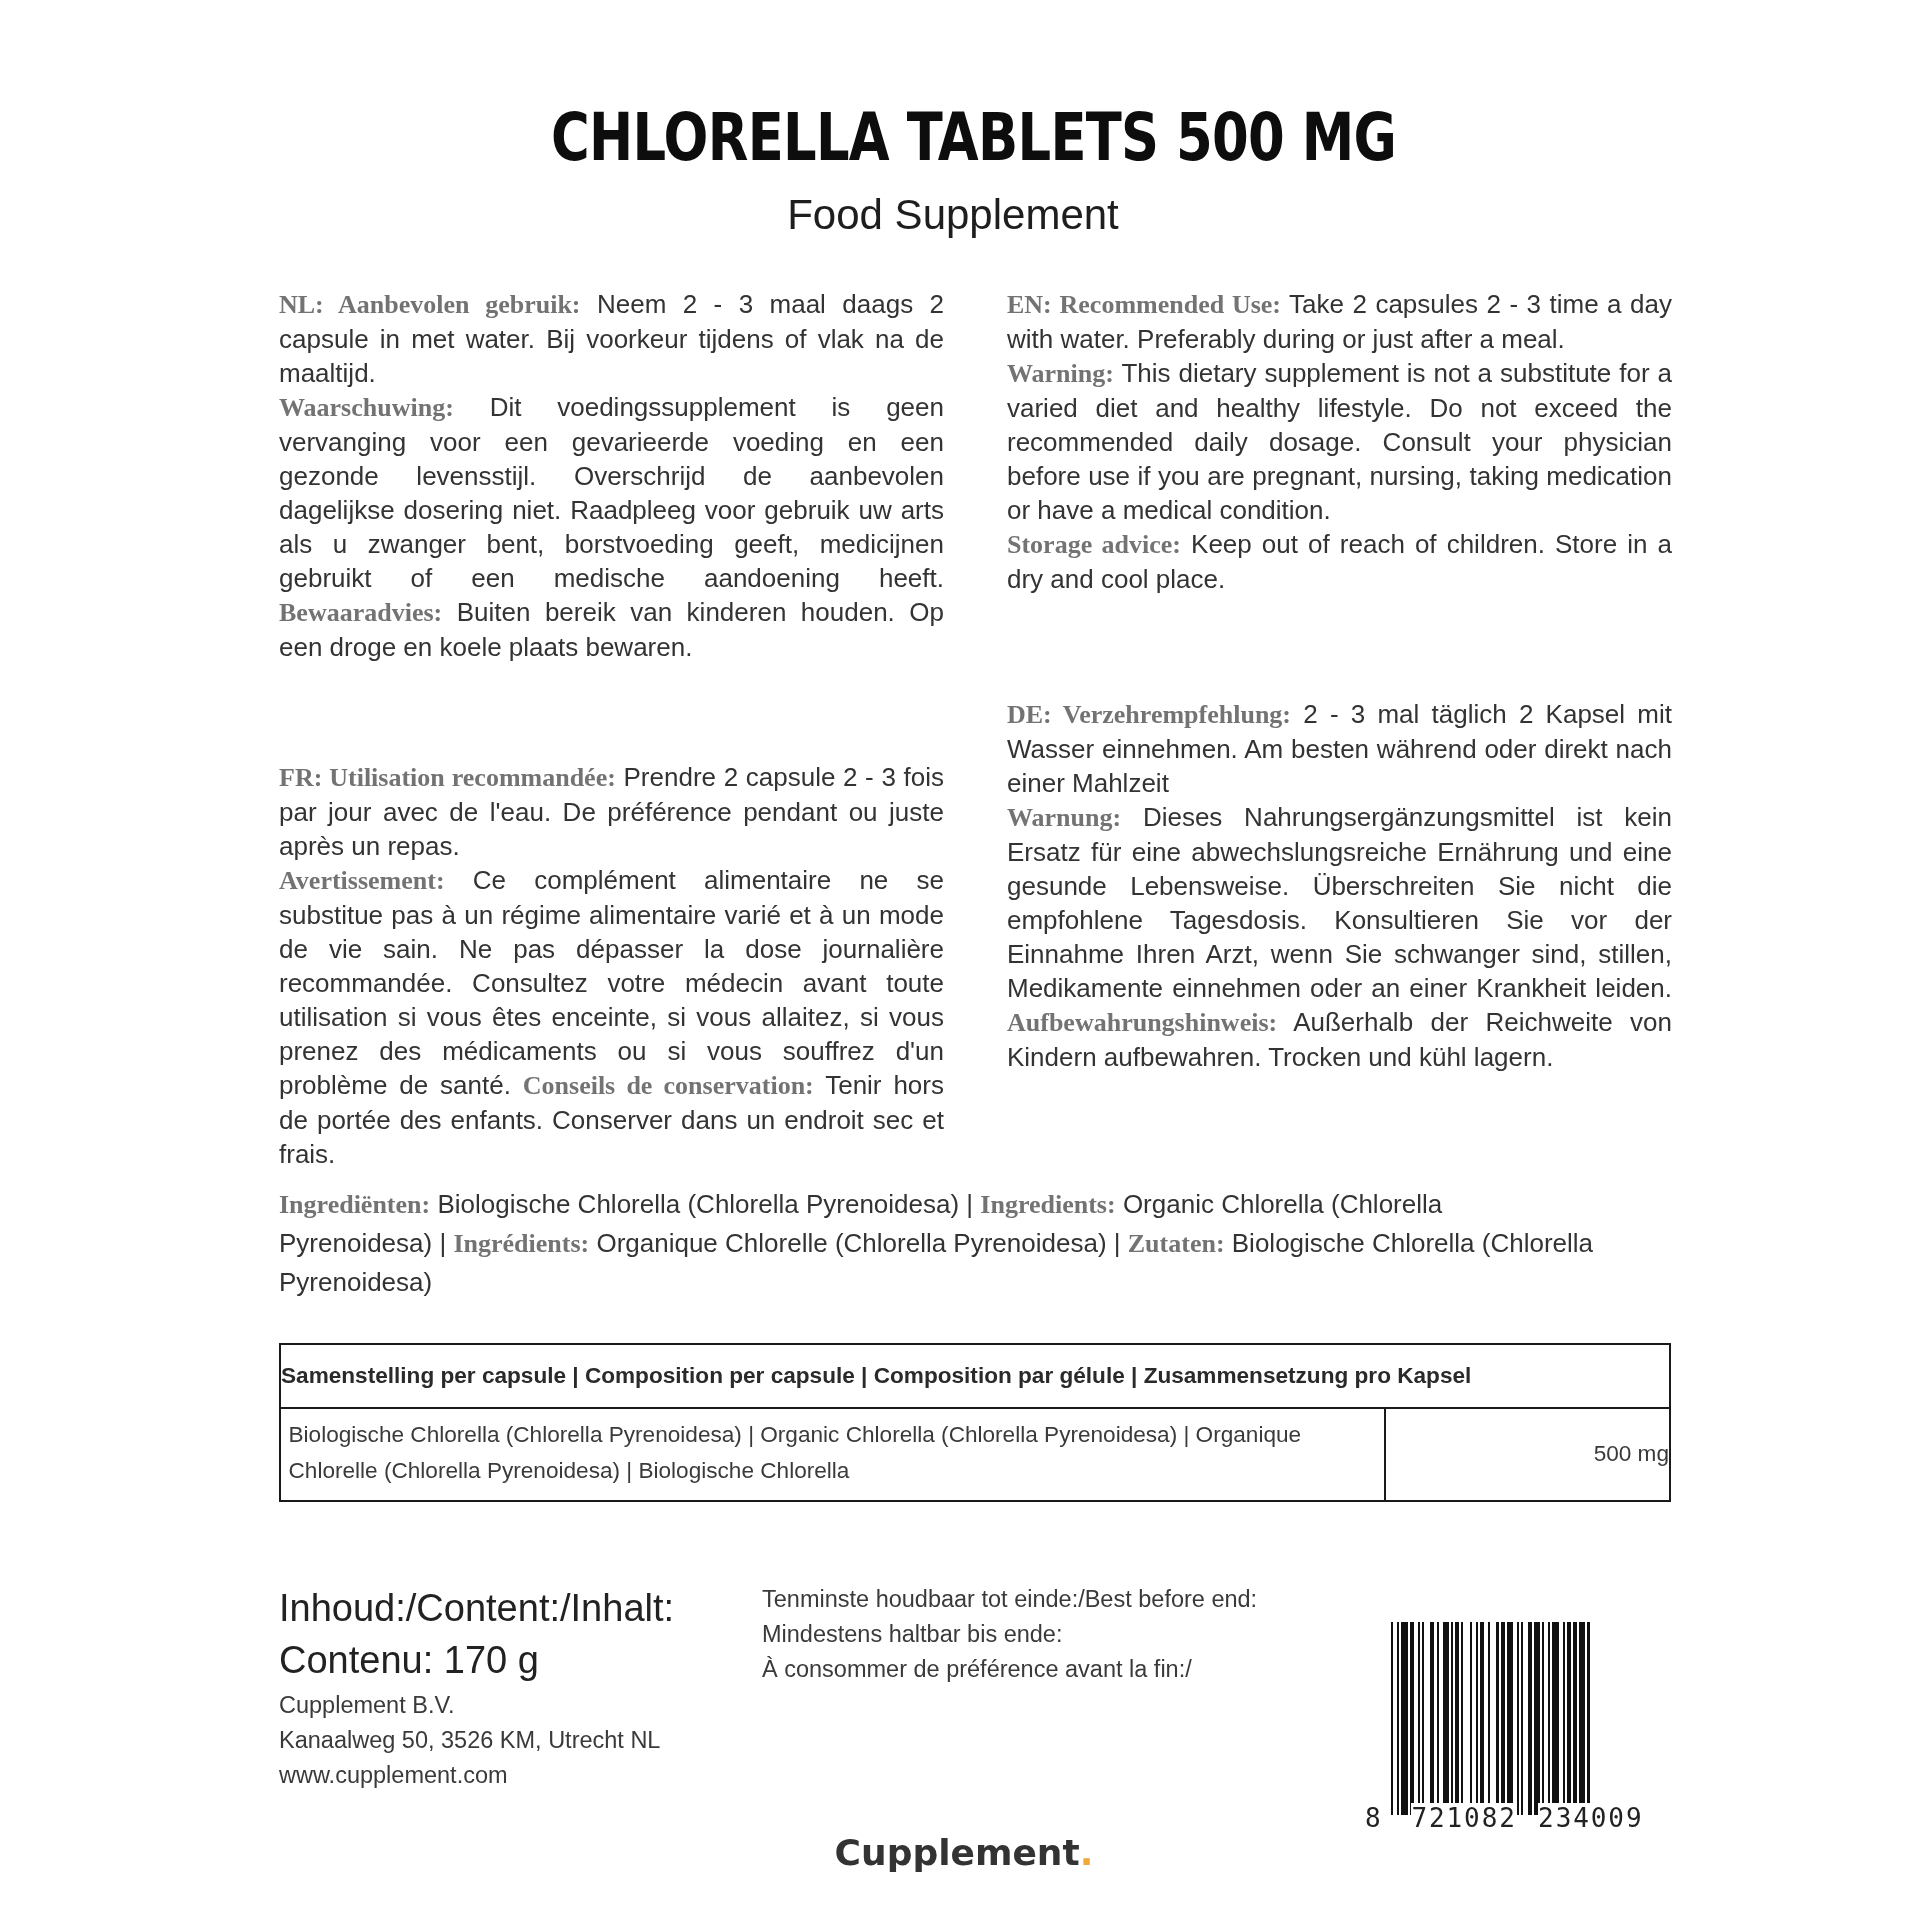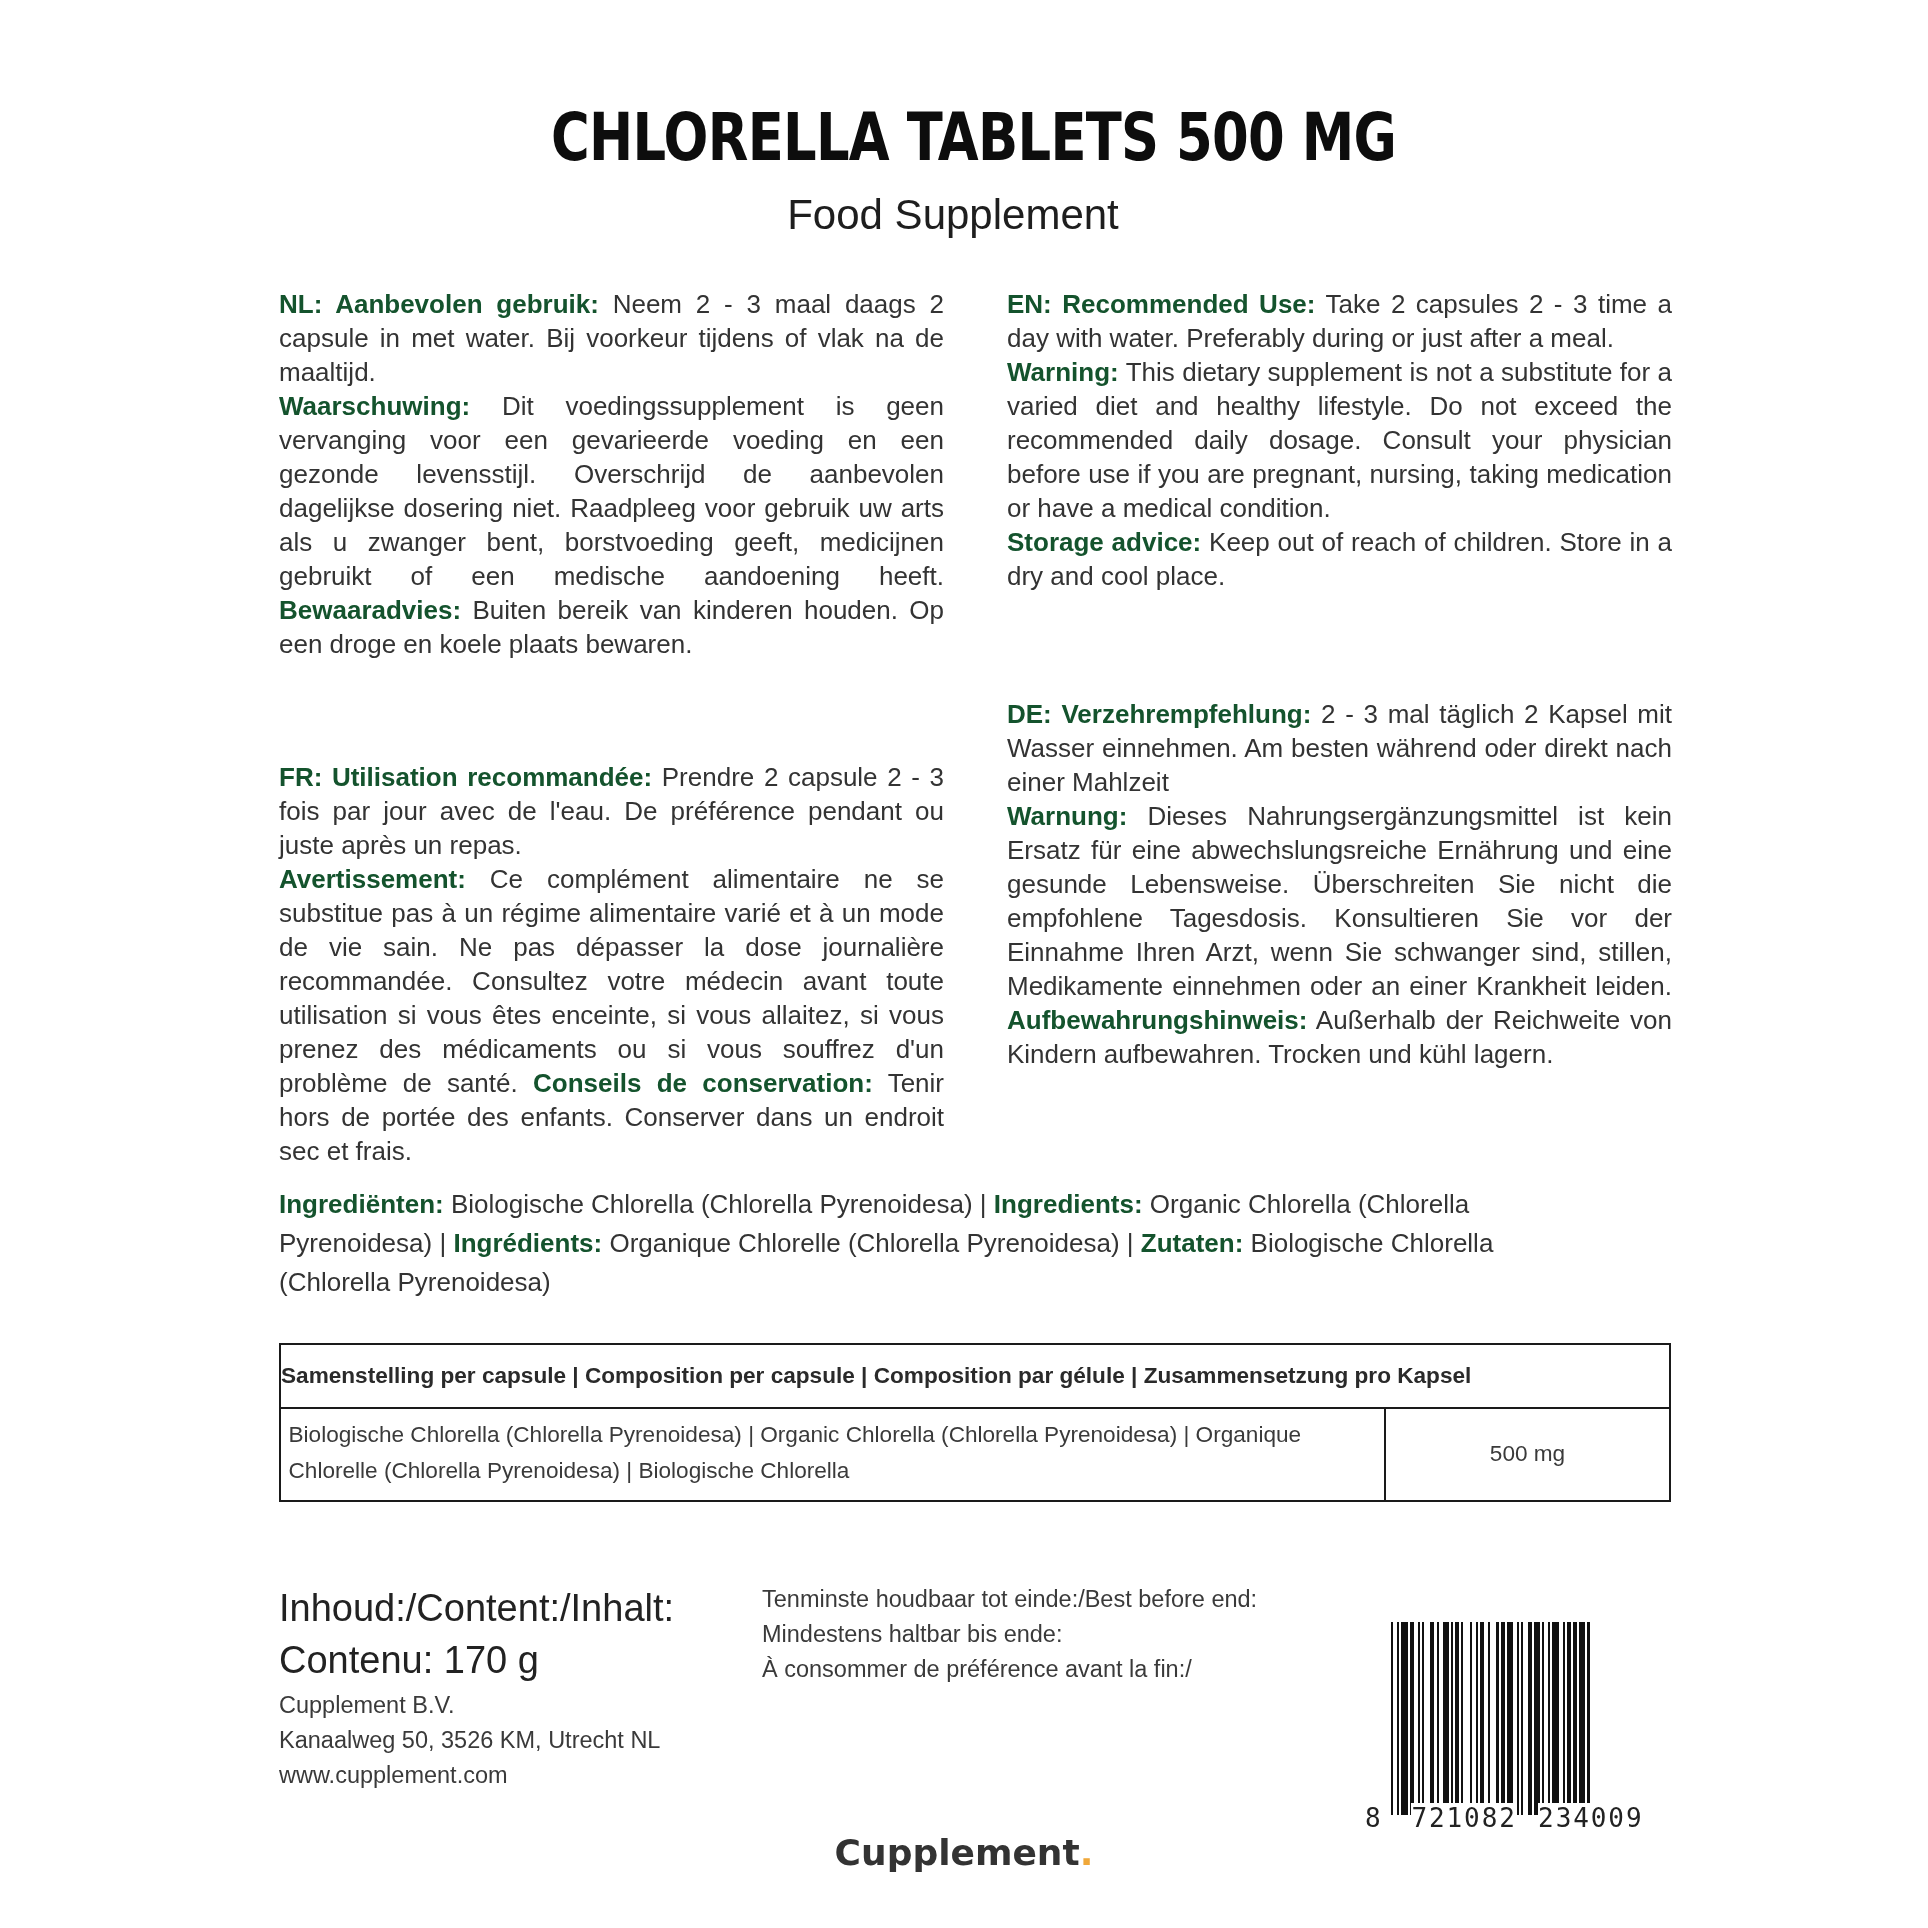--- a/index.html
+++ b/index.html
@@ -6,28 +6,28 @@
   body { width:1928px; height:1928px; position:relative; overflow:hidden;
          font-family:"Liberation Sans", sans-serif; color:#2b2b2b; }
   .abs { position:absolute; }
   .title { left:0; width:1947px; top:98px; text-align:center;
            font-family:"DejaVu Sans", sans-serif; font-weight:bold; font-size:66px;
            letter-spacing:-0.9px; color:#0d0d0d; transform:scaleX(0.80); transform-origin:974px 0;
            line-height:79px; }
   .subtitle { left:0; width:1906px; top:192px; text-align:center; font-size:42px; color:#1e1e1e; line-height:45px; }
   .col { width:665px; font-size:26px; line-height:34px; text-align:justify; color:#333333; }
   .col p { margin:0; }
-  .col b, .ingr b { color:#14532d; font-weight:bold; }
+  .col b, .ingr b { color:#737373; font-weight:bold;font-family:Liberation Serif, serif; }
   .ingr { left:279px; top:1185px; width:1318px; font-size:26px; line-height:39px; color:#333; }
   .comp-table { left:279px; top:1343px; width:1392px; height:159px; border:2.8px solid #1a1a1a; box-sizing:border-box; }
   .comp-head { position:absolute; left:0; top:0; right:0; height:64px; border-bottom:2.8px solid #1a1a1a; box-sizing:border-box;
                font-size:22.6px; font-weight:bold; line-height:61px; padding-left:0; color:#2a2a2a; white-space:nowrap; }
   .comp-name { position:absolute; left:0; top:64px; width:1105px; bottom:0; border-right:2.8px solid #1a1a1a; box-sizing:border-box;
                font-size:22.6px; line-height:36px; padding:7.5px 0 0 7.5px; color:#3a3a3a; }
-  .comp-val { position:absolute; left:1105px; top:64px; right:0; bottom:0; font-size:22.6px; text-align:center;
+  .comp-val { position:absolute; left:1105px; top:64px; right:0; bottom:0; font-size:22.6px; text-align:right;
               line-height:89px; color:#3a3a3a; }
   .content-head { left:279px; top:1582px; font-size:38px; line-height:52px; color:#222; }
   .addr { left:279px; top:1688px; font-size:23.5px; line-height:35px; color:#3a3a3a; }
   .bbe { left:762px; top:1582px; font-size:23.5px; line-height:35px; color:#3a3a3a; }
   .barcode { left:1365px; top:1618px; width:301px; height:207px; }
   .barcode-bars { position:absolute; left:26px; top:3.8px; width:266px; height:193px; display:flex; align-items:stretch; }
   .barcode-digits { position:absolute; left:0; top:185px; width:301px; font-family:"DejaVu Sans Mono", monospace; font-size:26px;
                     color:#222; letter-spacing:1.9px; background:transparent; }
   .barcode-digits span { background:#fff; }
   .logo { left:0; width:1928px; top:1832px; text-align:center; font-family:"DejaVu Sans", sans-serif; font-weight:bold;

